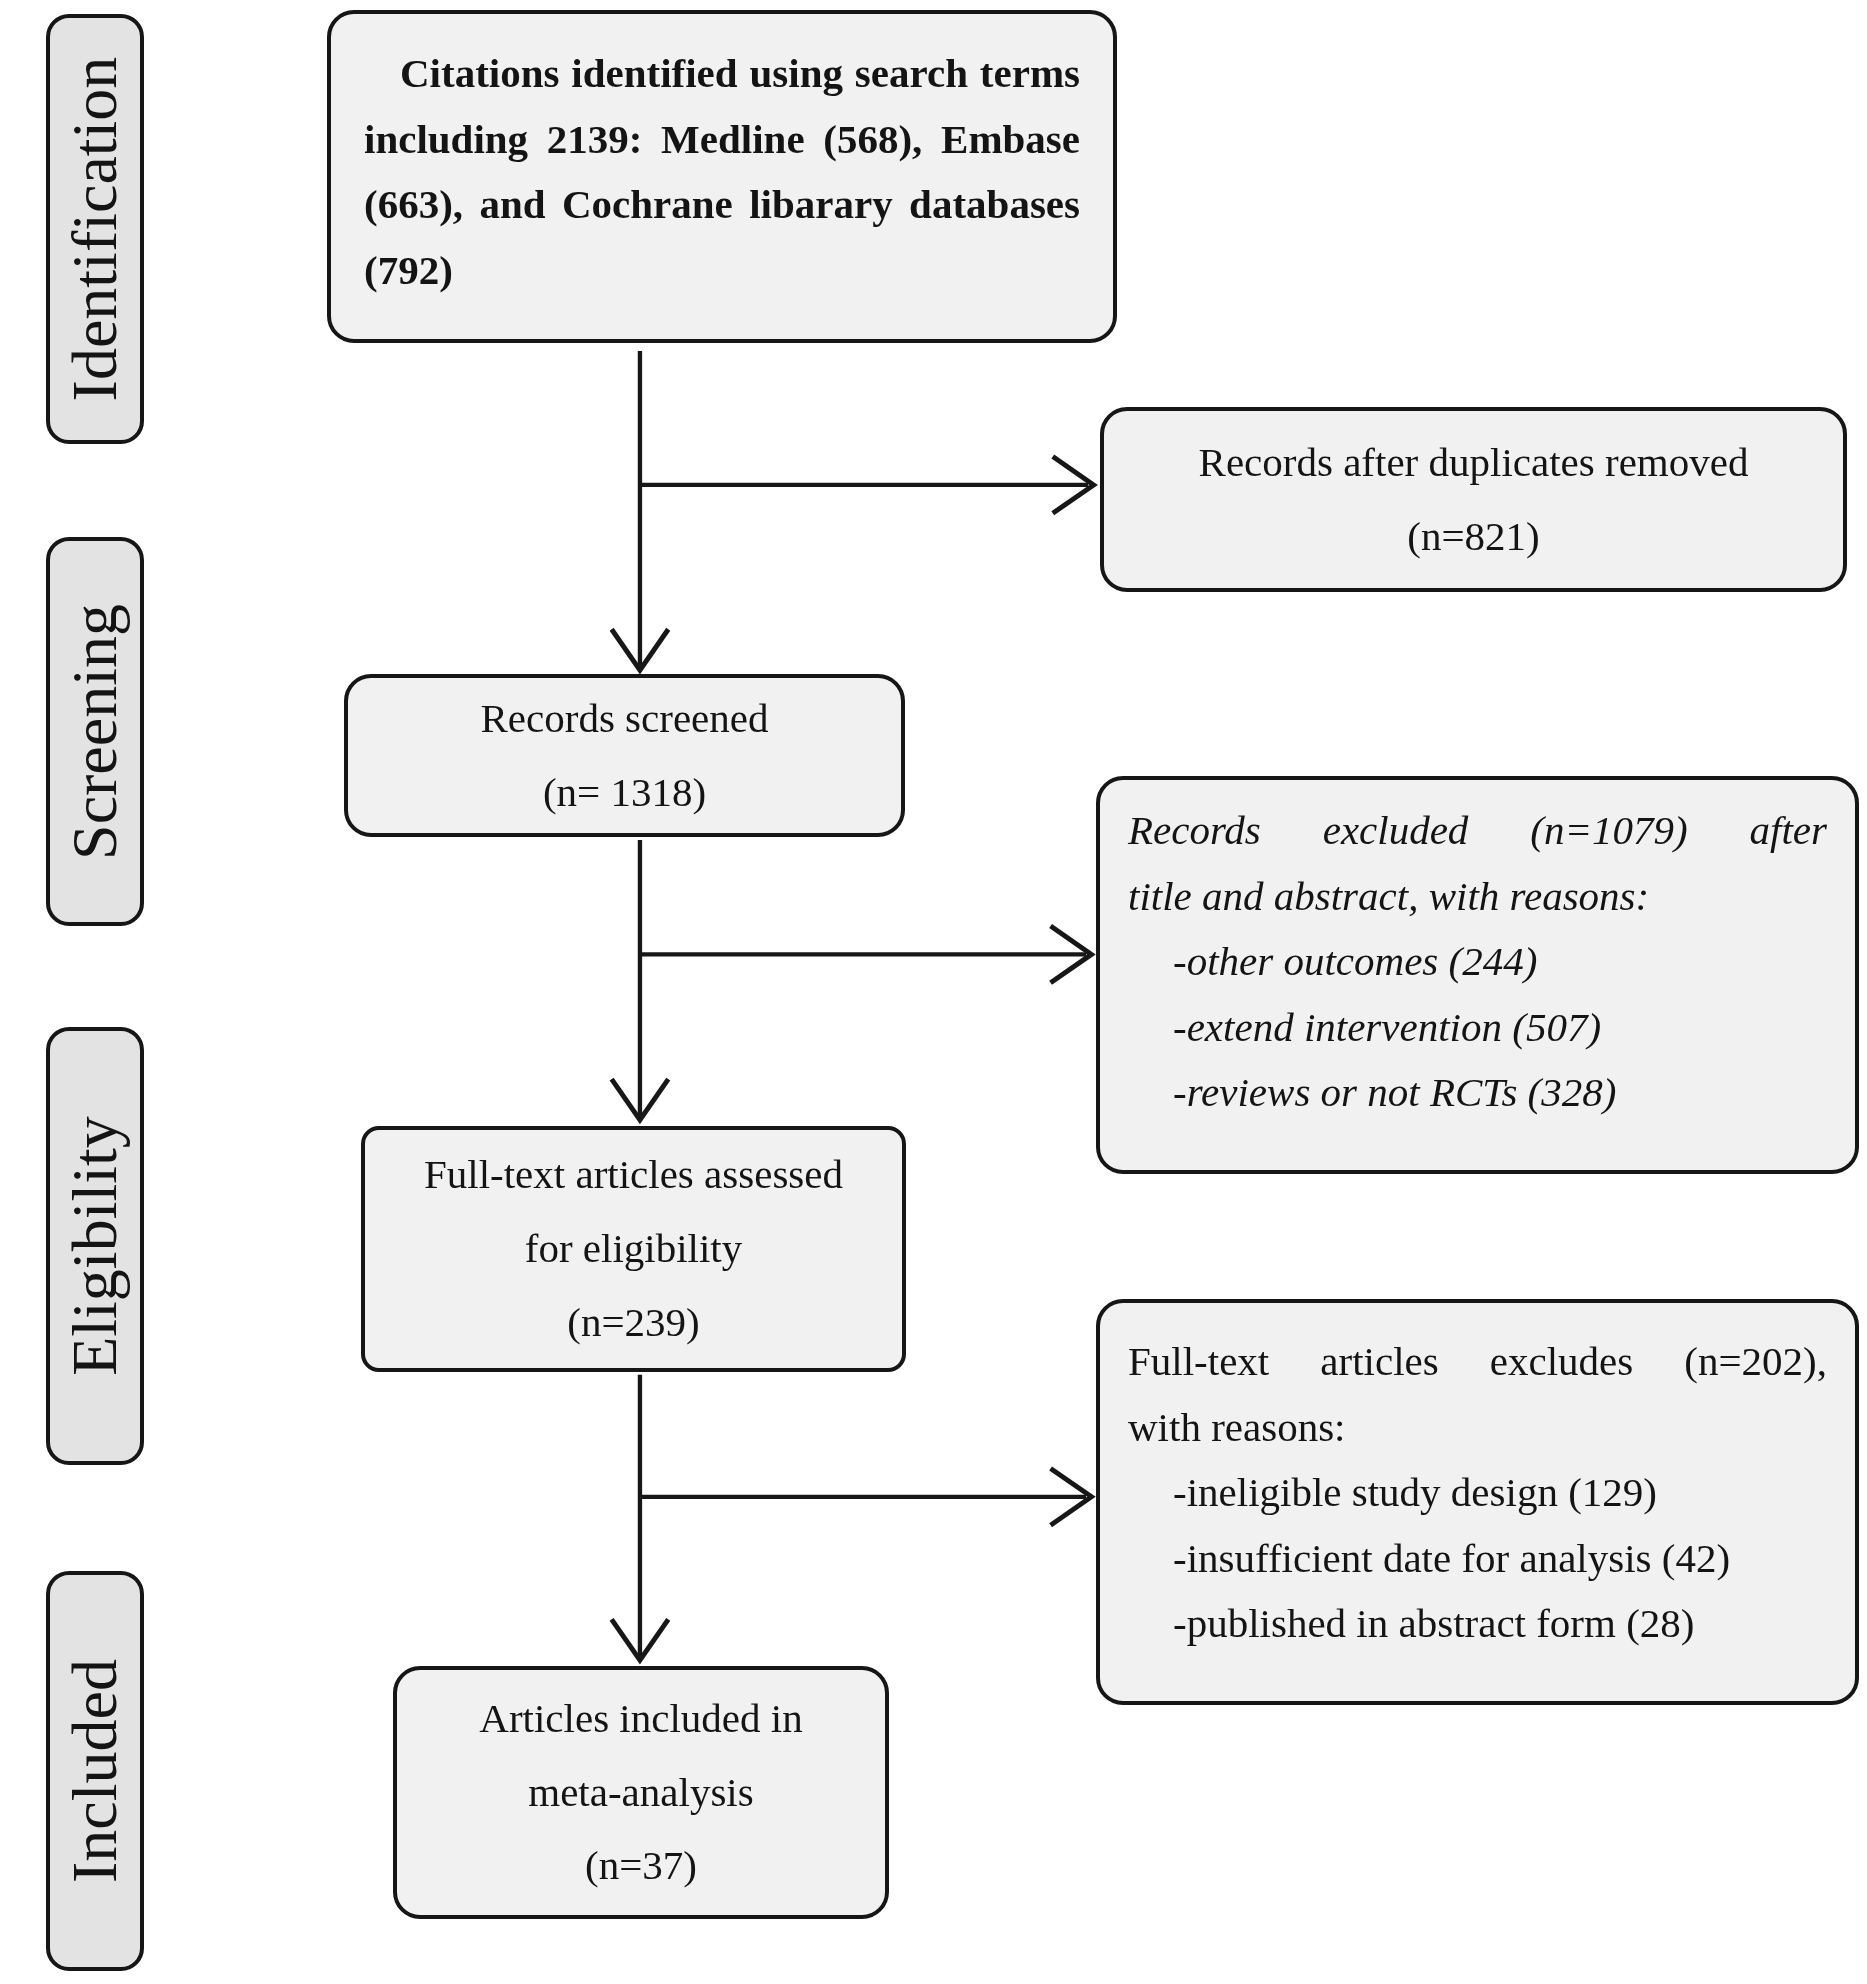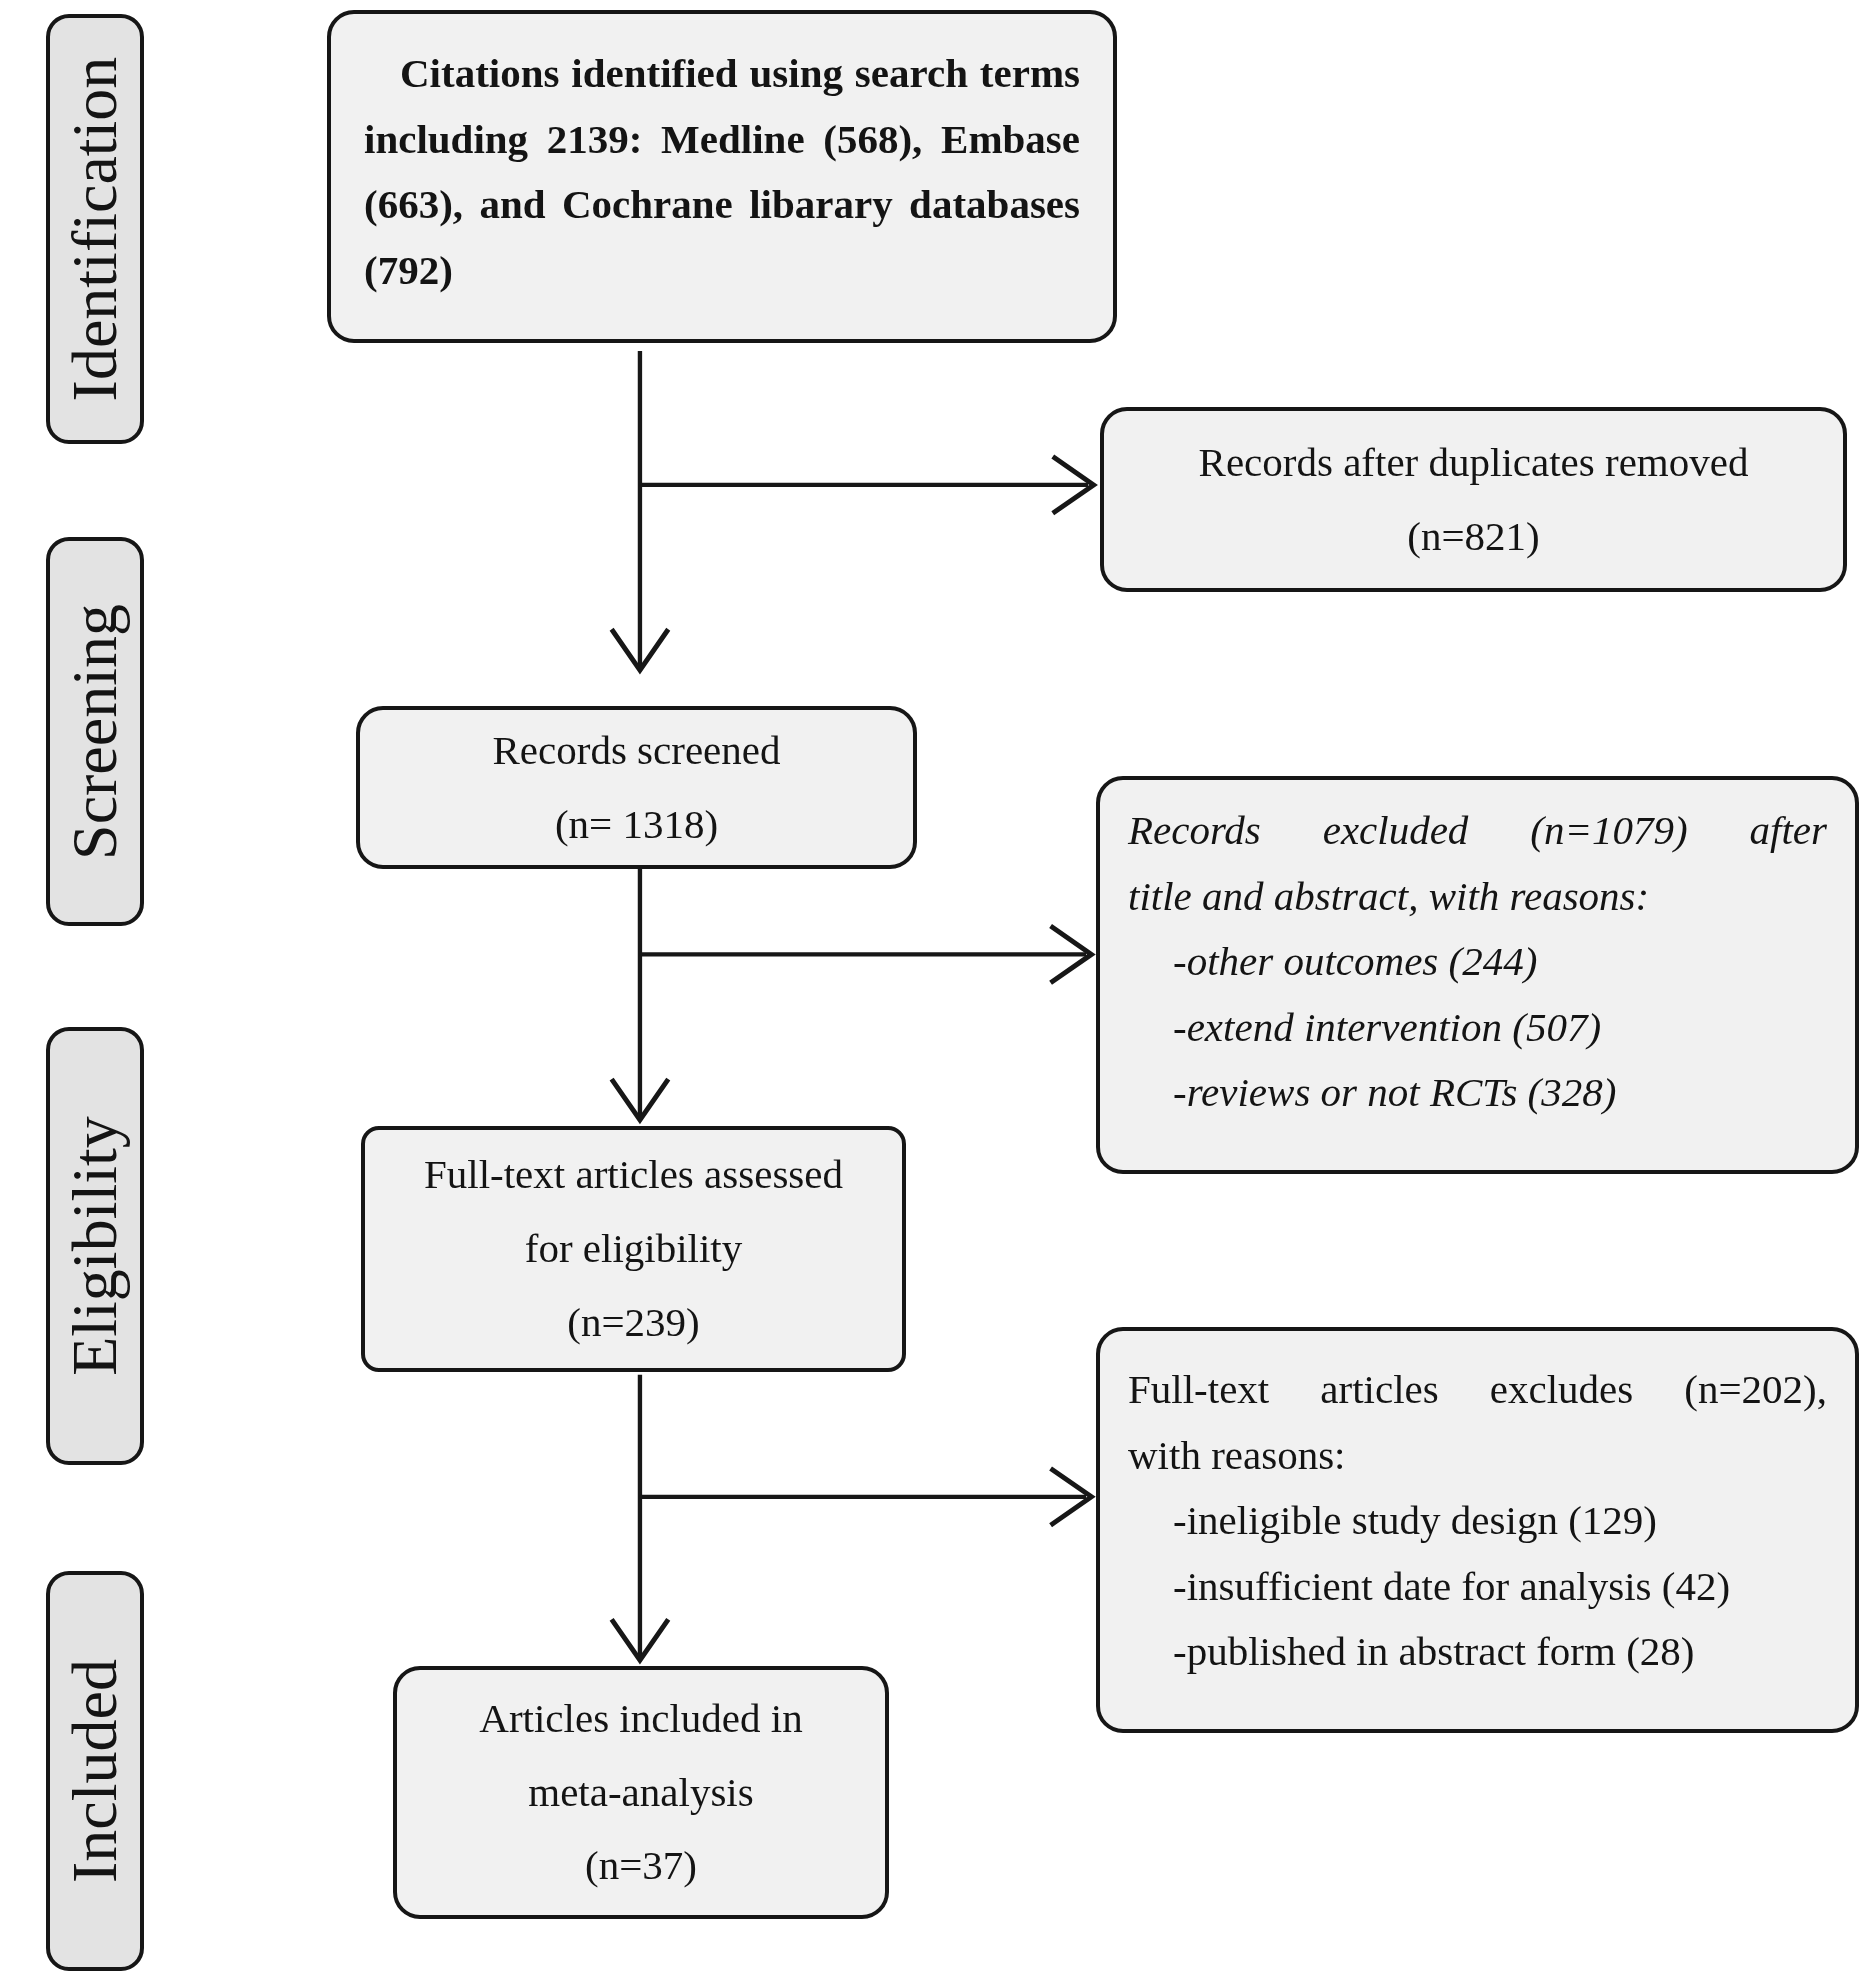--- a/index.html
+++ b/index.html
@@ -77,40 +77,40 @@
     <div class="jline">including 2139: Medline (568), Embase</div>
     <div class="jline">(663), and Cochrane libarary databases</div>
     <div>(792)</div>
   </div>
 
   <div class="node center" style="left:1100px;top:407px;width:747px;height:185px;">
     <div>Records after duplicates removed</div>
     <div>(n=821)</div>
   </div>
 
-  <div class="node center" style="left:356px;top:674px;width:561px;height:163px;margin-top:32px;">
+  <div class="node center" style="left:344px;top:674px;width:561px;height:163px;">
     <div>Records screened</div>
     <div>(n= 1318)</div>
   </div>
 
   <div class="node para" style="left:1096px;top:776px;width:763px;height:398px;padding:18px 28px;font-style:italic;">
     <div class="jline">Records excluded (n=1079) after</div>
     <div>title and abstract, with reasons:</div>
     <div class="reason">-other outcomes (244)</div>
     <div class="reason">-extend intervention (507)</div>
     <div class="reason">-reviews or not RCTs (328)</div>
   </div>
 
   <div class="node center" style="left:361px;top:1126px;width:545px;height:246px;border-radius:18px;">
     <div>Full-text articles assessed</div>
     <div>for eligibility</div>
     <div>(n=239)</div>
   </div>
 
-  <div class="node para" style="left:1096px;top:1299px;width:763px;height:406px;padding:26px 28px;margin-top:28px;">
+  <div class="node para" style="left:1096px;top:1299px;width:763px;height:406px;padding:26px 28px;">
     <div class="jline">Full-text articles excludes (n=202),</div>
     <div>with reasons:</div>
     <div class="reason">-ineligible study design (129)</div>
     <div class="reason">-insufficient date for analysis (42)</div>
     <div class="reason">-published in abstract form (28)</div>
   </div>
 
   <div class="node center" style="left:393px;top:1666px;width:496px;height:253px;">
     <div>Articles included in</div>
     <div>meta-analysis</div>

